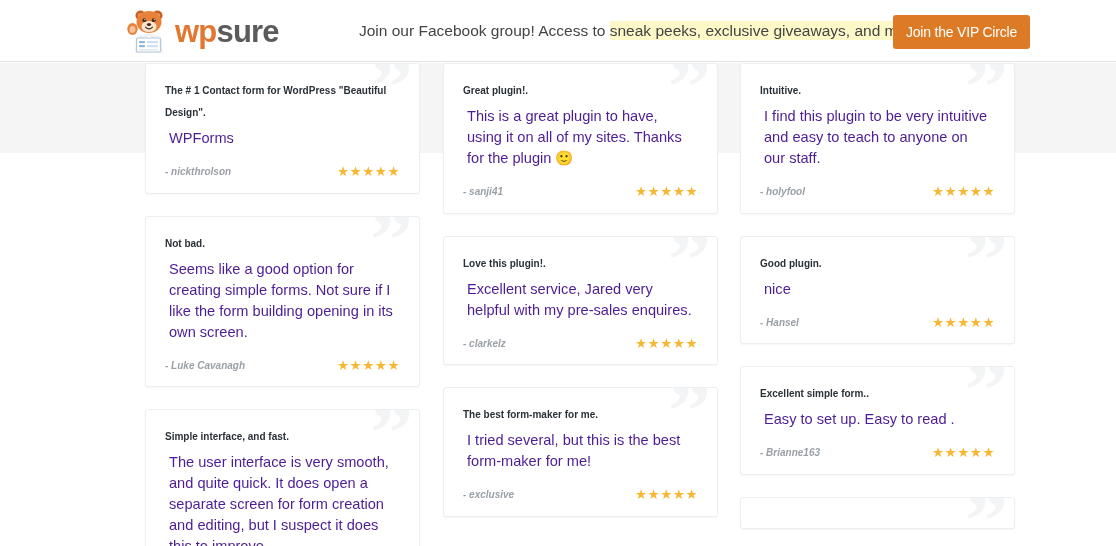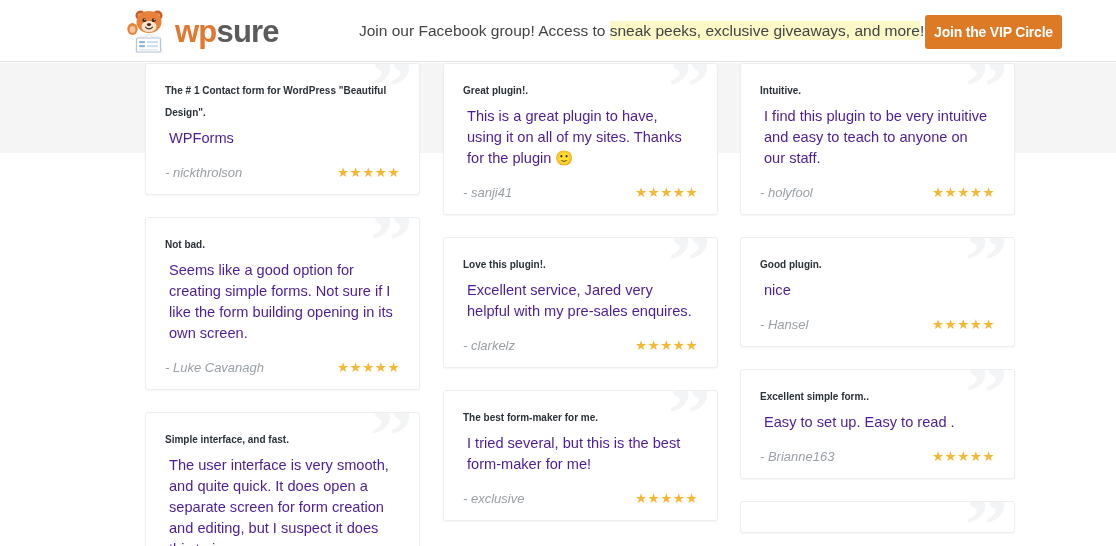--- a/index.html
+++ b/index.html
@@ -70,25 +70,24 @@
     left: 893px;
     top: 15px;
     width: 137px;
     height: 34px;
     background: #dd7a25;
     color: #ffffff;
     border: none;
     border-radius: 3px;
     font-family: "Liberation Sans", sans-serif;
     font-size: 14px;
-    font-weight: bold;
+    font-weight: normal;
     letter-spacing: -0.2px;
     cursor: pointer;
     padding: 0;
-    margin-left: 32px;
   }
 
   
   .gray-band {
     position: absolute;
     left: 0;
     top: 63px;
     width: 1116px;
     height: 90px;
     background: #f5f5f5;
@@ -157,24 +156,25 @@
   }
   .card-foot {
     position: relative;
     display: flex;
     align-items: center;
     justify-content: space-between;
     margin-top: 16px;
     z-index: 2;
   }
   .card-author {
-    font-size: 13px;
+    font-size: 10px;
     font-style: italic;
     color: #9aa0a6;
     white-space: nowrap;
+    font-weight: bold;
   }
   .stars {
     font-size: 13.5px;
     color: #f7b733;
     letter-spacing: 0.5px;
     white-space: nowrap;
     line-height: 1;
   }
 </style>
 </head>

